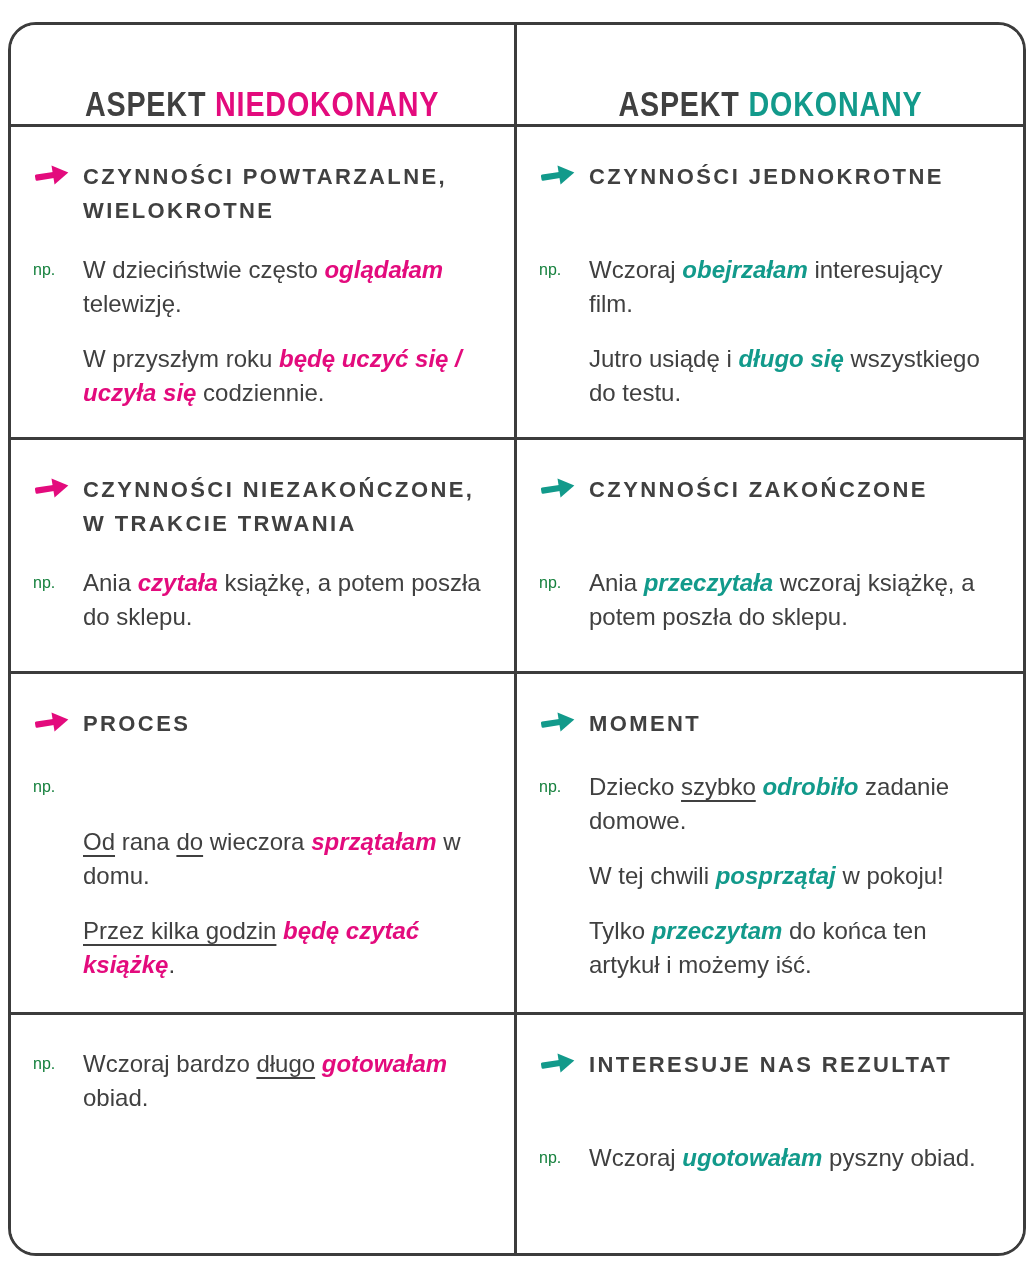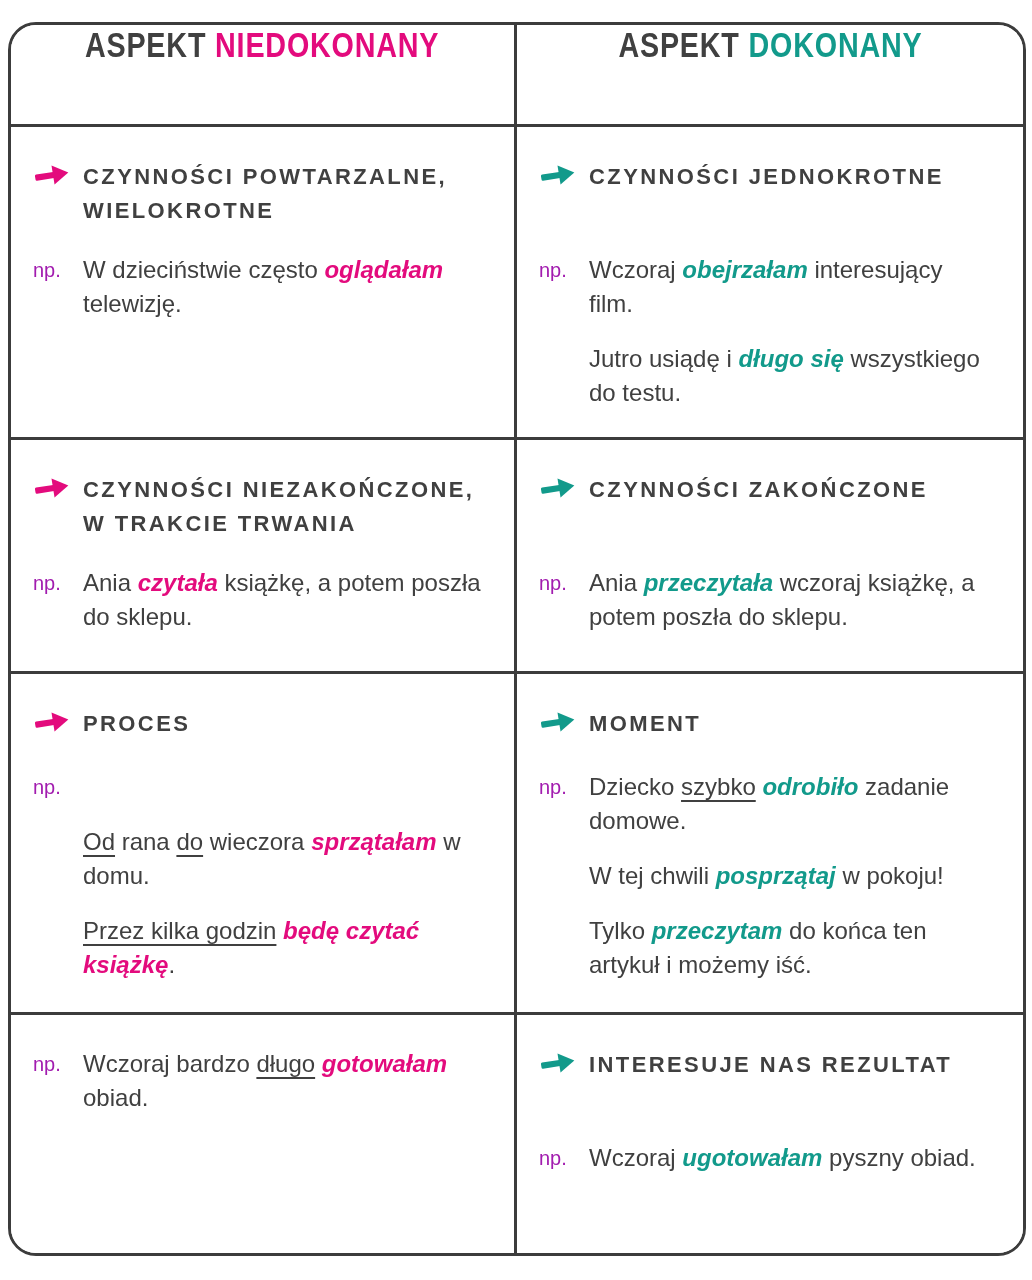--- a/index.html
+++ b/index.html
@@ -9,39 +9,39 @@
     -webkit-font-smoothing:antialiased;
   }
   .table{
     position:absolute;left:8px;top:22px;width:1012px;height:1228px;
     border:3px solid #3c3c3c;border-radius:28px;overflow:hidden;background:#fff;
     display:grid;grid-template-columns:1fr 1fr;grid-template-rows:102px 313px 234px 341px 1fr;
   }
   .cell{box-sizing:border-box;background:#fff;}
   .cell.vline{border-right:3px solid #3c3c3c;}
   .cell.hline{border-bottom:3px solid #3c3c3c;}
-  .hdr{display:flex;align-items:flex-start;justify-content:center;}
+  .hdr{display:flex;align-items:flex-end;justify-content:center;}
   .hdr-inner{
     display:inline-block;transform:scaleX(0.82);transform-origin:center;
     font-weight:bold;font-size:35px;letter-spacing:1px;white-space:nowrap;color:#404040;
   }
   .hdr-inner .accented{font-weight:bold;}
   .content{padding:32px 12px 0 22px;}
   .col-left{--accent:#e30b7d;}
   .col-right{--accent:#129a8b;}
   .head{display:flex;align-items:flex-start;min-height:94px;}
   .head.short{min-height:64px;}
   .arrow{flex:none;width:38px;height:30px;margin-right:12px;margin-top:1px;color:var(--accent);}
   .arrow svg{display:block;}
   .head-text{
     font-weight:bold;font-size:22px;line-height:34px;letter-spacing:2.4px;
     white-space:pre-line;color:#404040;padding-top:1px;
   }
   .ex{display:flex;margin-bottom:21px;}
-  .np{flex:none;width:50px;font-size:20px;line-height:34px;color:#a21caf;}
+  .np{flex:none;width:50px;font-size:16px;line-height:34px;color:#15803d;}
   .ex-text{width:404px;font-size:24px;line-height:34px;color:#404040;}
   .seg-a{color:var(--accent);font-weight:bold;font-style:italic;}
   .seg-u{text-decoration:underline;text-decoration-thickness:2px;text-underline-offset:5px;}
 </style>
 </head>
 <body>
 
 <div class="table">
   <div class="cell hdr vline hline col-left">
     <span class="hdr-inner"><span>ASPEKT </span><span class="accented" style="color:#e30b7d">NIEDOKONANY</span></span>
@@ -62,20 +62,21 @@
         </span>
         <div class="head-text">CZYNNOŚCI POWTARZALNE,
 WIELOKROTNE</div>
       </div>
       <div class="ex">
         <span class="np">np.</span>
         <div class="ex-text"><span class="seg-t">W dzieciństwie często </span><span class="seg-a">oglądałam</span><span class="seg-t"> telewizję.</span></div>
       </div>
       <div class="ex">
         <span class="np"></span>
+        <div class="ex-text"><span class="seg-t">W przyszłym roku </span><span class="seg-a">będę uczyć się / uczyła się</span><span class="seg-t"> codziennie.</span></div>
       </div>
     </div>
     <div class="cell content col-right hline">
       <div class="head">
         <span class="arrow">
           <svg width="38" height="30" viewBox="0 0 38 30" xmlns="http://www.w3.org/2000/svg">
             <g fill="currentColor" transform="rotate(-9 19 15)">
               <rect x="2" y="12.1" width="20" height="6.2" rx="1.4"></rect>
               <path d="M20 5.5 L35.5 15.2 L20 24.9 Z"></path>
             </g>

